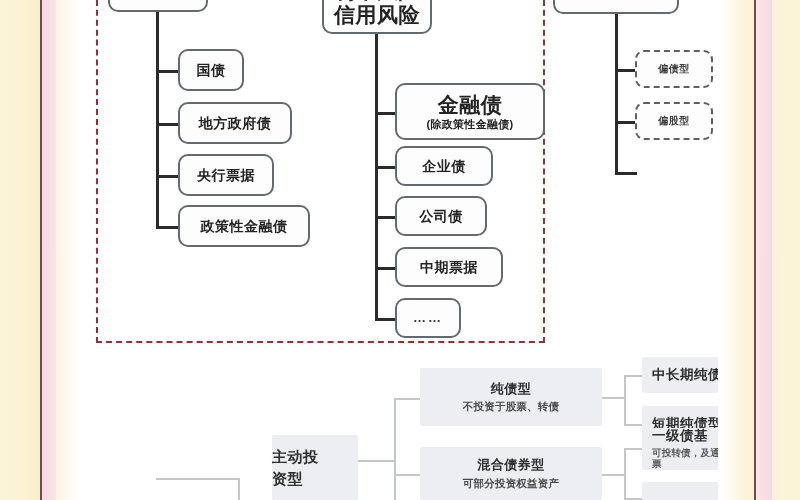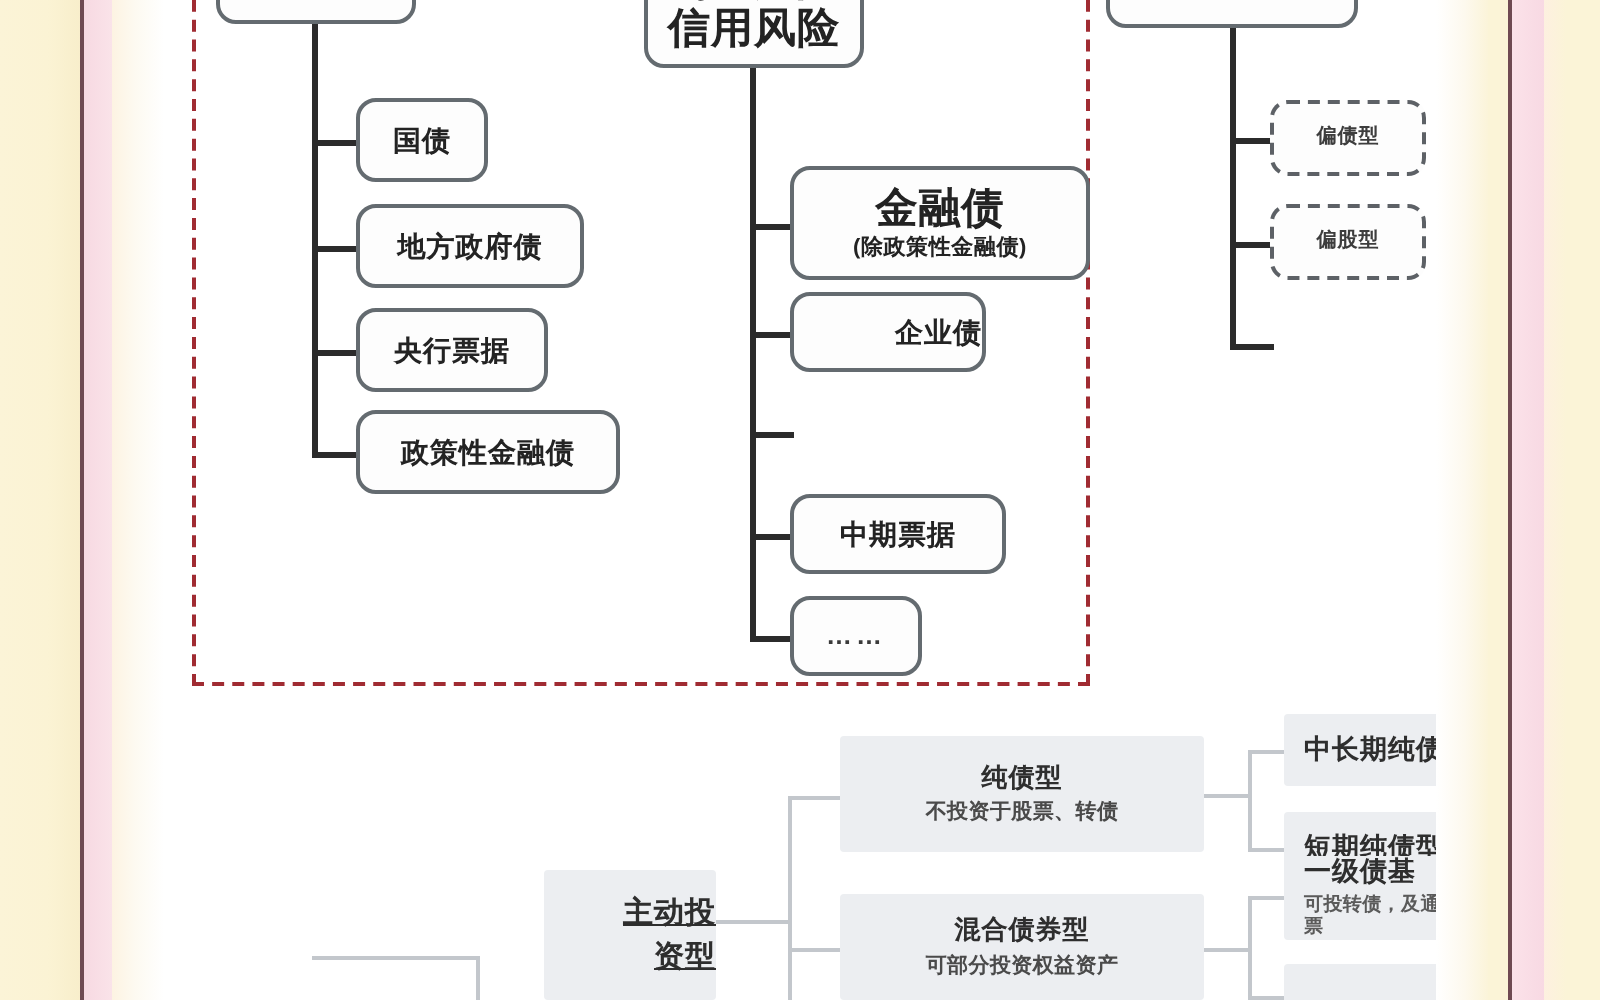--- a/index.html
+++ b/index.html
@@ -58,21 +58,21 @@
   .node.dash .t1{font-size:10px;font-weight:700;color:#3d3d3d;}
 
   
   .gbox{
     position:absolute;box-sizing:border-box;background:#eceef1;
     display:flex;flex-direction:column;align-items:center;justify-content:center;
     text-align:center;color:#2e2e2e;line-height:1.25;border-radius:2px;
   }
   .gbox .h{font-size:13px;font-weight:700;letter-spacing:.5px;}
   .gbox .s{font-size:10.5px;font-weight:600;color:#4a4a4a;margin-top:3px;letter-spacing:.2px;}
-  .gbox.left-h{align-items:flex-end;text-decoration:underline;}
+  .gbox.left-h{align-items:flex-start;}
   .gbox.left-h .h{font-size:15px;line-height:1.45;}
   .gbox.plain{align-items:flex-start;padding-left:10px;}
   .gbox.plain .h{font-size:13.5px;font-weight:700;}
   .gbox.plain .s{font-size:9.5px;font-weight:600;color:#5a5a5a;margin-top:2px;text-align:left;}
 </style>
 </head>
 <body>
 
 <div class="page">
 
@@ -131,22 +131,25 @@
     <div class="ln ln-h" style="left:293px;top:112px;width:22px;"></div>
     <div class="ln ln-h" style="left:293px;top:166px;width:22px;"></div>
     <div class="ln ln-h" style="left:293px;top:216px;width:22px;"></div>
     <div class="ln ln-h" style="left:293px;top:267px;width:22px;"></div>
     <div class="ln ln-h" style="left:293px;top:318px;width:22px;"></div>
 
     <div class="node" style="left:313px;top:83px;width:150px;height:57px;">
       <span class="t1">金融债</span>
       <span class="t2">(除政策性金融债)</span>
     </div>
-    <div class="node small" style="left:313px;top:146px;width:98px;height:40px;align-items:flex-end;">
+    <div class="node small" style="left:313px;top:146px;width:98px;height:40px;">
       <span class="t1">企业债</span>
+    </div>
+    <div class="node small" style="left:313px;top:196px;width:92px;height:40px;">
+      <span class="t1">公司债</span>
     </div>
     <div class="node small" style="left:313px;top:247px;width:108px;height:40px;">
       <span class="t1">中期票据</span>
     </div>
     <div class="node small dots" style="left:313px;top:298px;width:66px;height:40px;">
       <span class="t1">……</span>
     </div>
 
     <div class="ln ln-v" style="left:533px;top:14px;height:30px;"></div>
     <div class="ln ln-v" style="left:533px;top:44px;height:128px;"></div>

